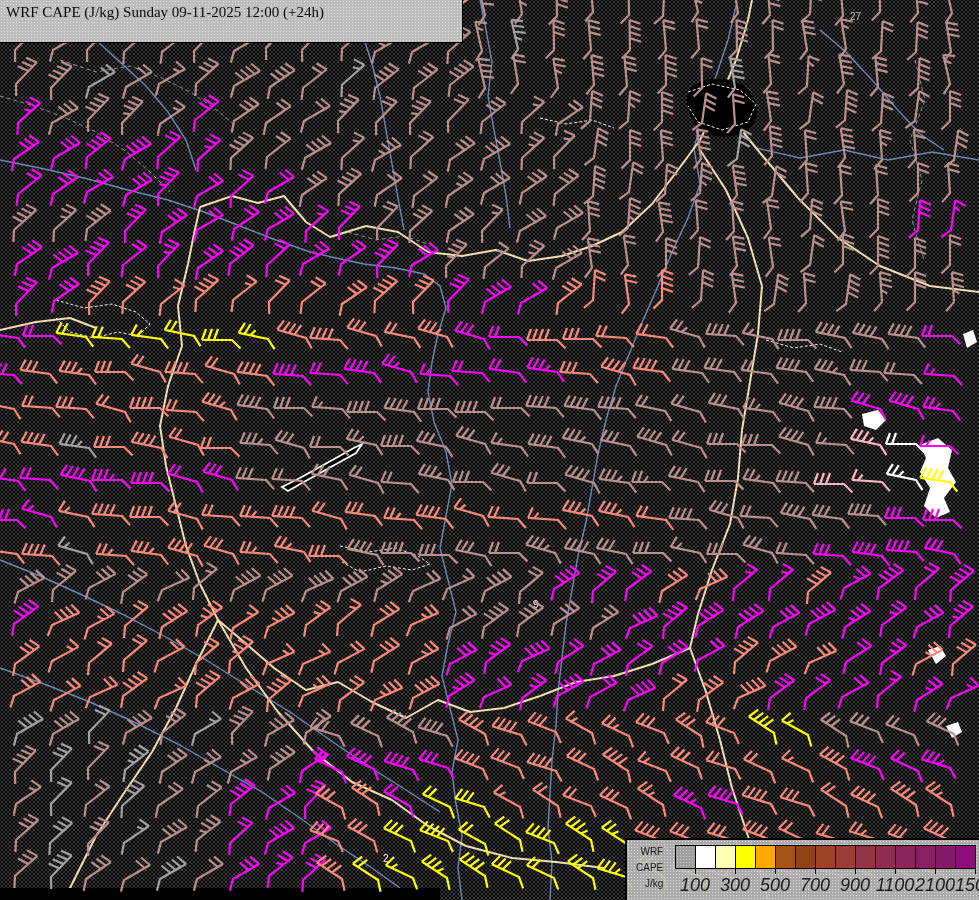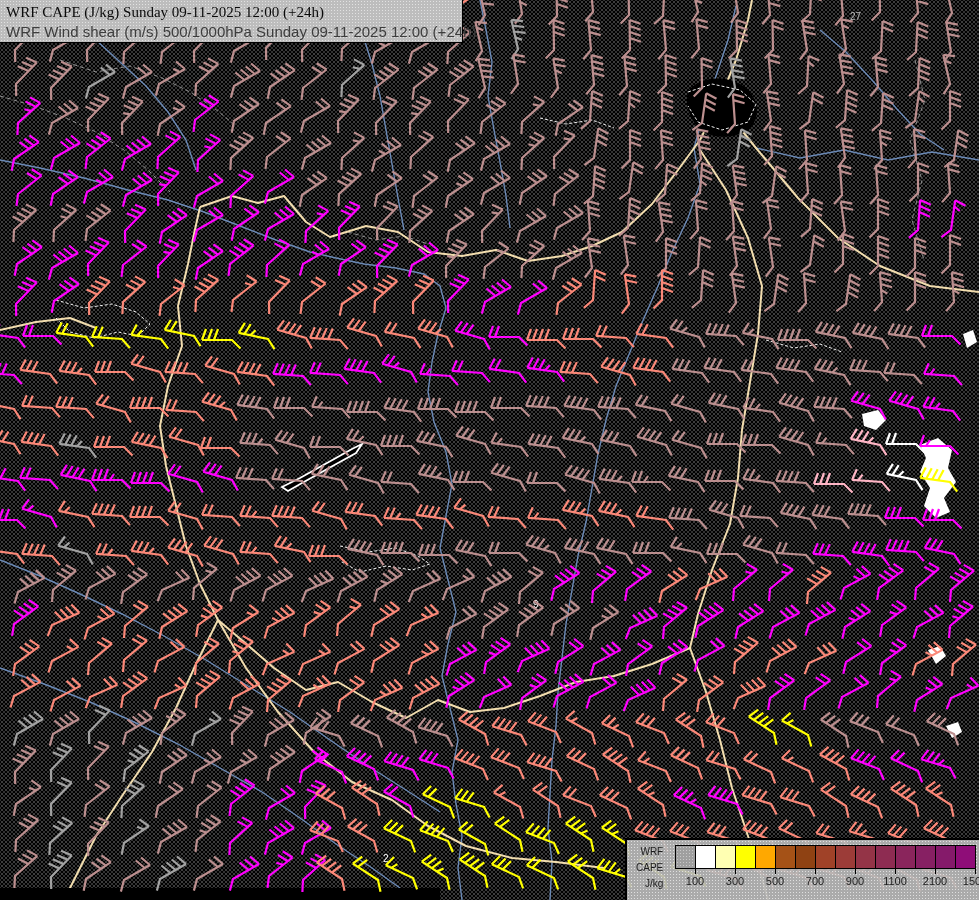--- a/index.html
+++ b/index.html
@@ -32,21 +32,21 @@
   #legend-title{position:absolute;left:9px;top:4px;font-size:10px;color:#1c1c1c;line-height:16px;text-align:right;}
   #legend-bar{position:absolute;left:48px;top:5px;height:22px;display:flex;
     border:1px solid #000;}
   .legend-cell{width:19px;height:22px;border-right:1px solid #000;box-sizing:content-box;}
   .legend-cell:last-child{border-right:none;}
   .legend-cell.dither{background-color:#9f9f9f;
     background-image:radial-gradient(circle,#c9c9c9 0.8px,transparent 0.9px);
     background-size:3px 3px;}
   .legend-tick{position:absolute;top:28px;width:1px;height:6px;background:#000;}
   .legend-label{position:absolute;top:35px;transform:translateX(-50%);
-    font-size:11px;color:#1c1c1c;}
+    font-size:18px;color:#1c1c1c;font-style:italic;}
 </style>
 </head>
 <body>
 
 <div id="stage">
   <div id="map-bg"></div>
 
   <svg id="map-svg" width="979" height="900" viewBox="0 0 979 900">
       <path d="M60,60 L96,72 L130,66 L162,78 L190,92 L214,108 L236,126" fill="none" stroke="#8f8f8f" stroke-width="1" stroke-dasharray="4 3"></path>
       <path d="M0,96 L34,106 L66,118 L96,132 L124,150 L148,170 L170,192" fill="none" stroke="#8f8f8f" stroke-width="1" stroke-dasharray="4 3"></path>
@@ -758,21 +758,20 @@
         <path d="M812.6,888.6 L807,878 L778.3,869.2 M778.3,869.2 L785.4,859.9 M784.0,871.0 L791.1,861.6 M789.8,872.7 L796.8,863.4 M795.5,874.5 L802.6,865.1" fill="none" stroke="#fb8878" stroke-width="2.2"></path>
         <path d="M849.6,887.6 L844,877 L815.3,868.2 M815.3,868.2 L822.4,858.9 M821.0,870.0 L828.1,860.6 M826.8,871.7 L833.8,862.4 M832.5,873.5 L839.6,864.1" fill="none" stroke="#fb8878" stroke-width="2.2"></path>
         <path d="M883.9,889.0 L879,878 L851.0,867.2 M851.0,867.2 L858.7,858.4 M856.6,869.4 L864.3,860.6 M862.2,871.5 L869.9,862.7 M867.8,873.7 L875.5,864.9" fill="none" stroke="#fb8878" stroke-width="2.2"></path>
         <path d="M920.3,891.5 L917,880 L890.8,865.5 M890.8,865.5 L899.6,857.8 M896.0,868.4 L904.8,860.7" fill="none" stroke="#fb8878" stroke-width="2.2"></path>
         <path d="M956.6,888.6 L951,878 L922.3,869.2 M922.3,869.2 L929.4,859.9 M928.0,871.0 L935.1,861.6" fill="none" stroke="#fb8878" stroke-width="2.2"></path>
       </g>
     </svg>
 
   <div id="title-box">
     <span id="title-line1">WRF CAPE (J/kg) Sunday 09-11-2025 12:00 (+24h)</span>
-    <span id="title-line2">WRF Wind shear (m/s) 500/1000hPa Sunday 09-11-2025 12:00 (+24h)</span>
   </div>
 
   <div id="legend">
     <div id="legend-title">
         <div>WRF</div>
         <div>CAPE</div>
         <div>J/kg</div>
       </div>
     <div id="legend-bar">
         <div class="legend-cell dither"></div>

